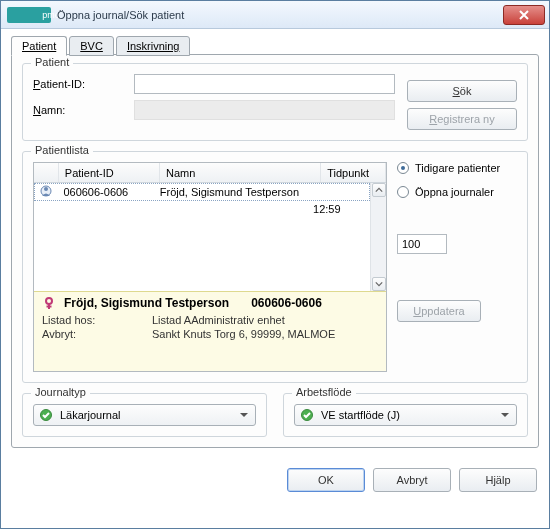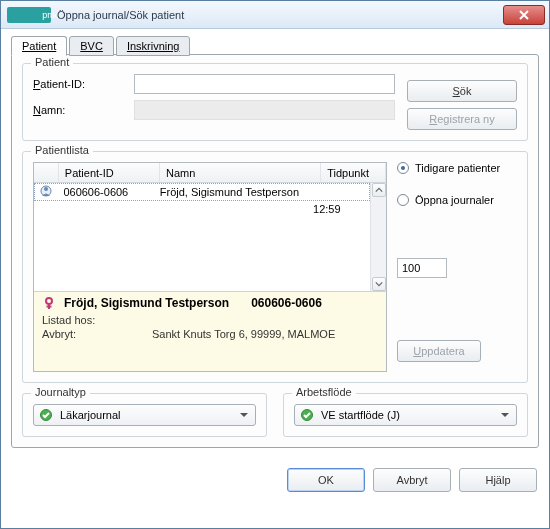--- a/index.html
+++ b/index.html
@@ -232,21 +232,21 @@
   .gender-icon svg { width:12px;height:12px; stroke:#c03a76; fill:none; stroke-width:2;}
   .detail-grid { font-size: 11px; color: #333; }
   .detail-row { display: flex; margin-bottom: 2px; }
   .detail-label { width: 110px; }
 
   .list-side {
     width: 120px;
     margin-left: 10px;
     display: flex;
     flex-direction: column;
-    gap: 16px;
+    gap: 8px;
   }
   .radio-row { display:flex; align-items:center; gap:6px; margin-bottom:4px; font-size:11px; }
   .radio {
     width: 12px; height: 12px; border: 1px solid #7a8893; border-radius: 50%;
     position: relative; background:#fff;
   }
   .radio.checked::after {
     content:""; position:absolute; left:3px; top:3px; width:4px; height:4px;
     background:#3f6b99; border-radius:50%;
   }
@@ -382,20 +382,21 @@
                     <line x1="6" y1="7" x2="6" y2="12"></line>
                     <line x1="3.5" y1="9.5" x2="8.5" y2="9.5"></line>
                   </svg>
               </span>
               <b>Fröjd, Sigismund Testperson</b>
               <b style="margin-left:14px;">060606-0606</b>
             </div>
             <div class="detail-grid">
               <div class="detail-row">
                 <div class="detail-label">Listad hos:</div>
+                <div>Listad AAdministrativ enhet</div>
               </div>
               <div class="detail-row">
                 <div class="detail-label">Avbryt:</div>
                 <div>Sankt Knuts Torg 6, 99999, MALMOE</div>
               </div>
             </div>
           </div>
         </div>
 
         <div class="list-side">

